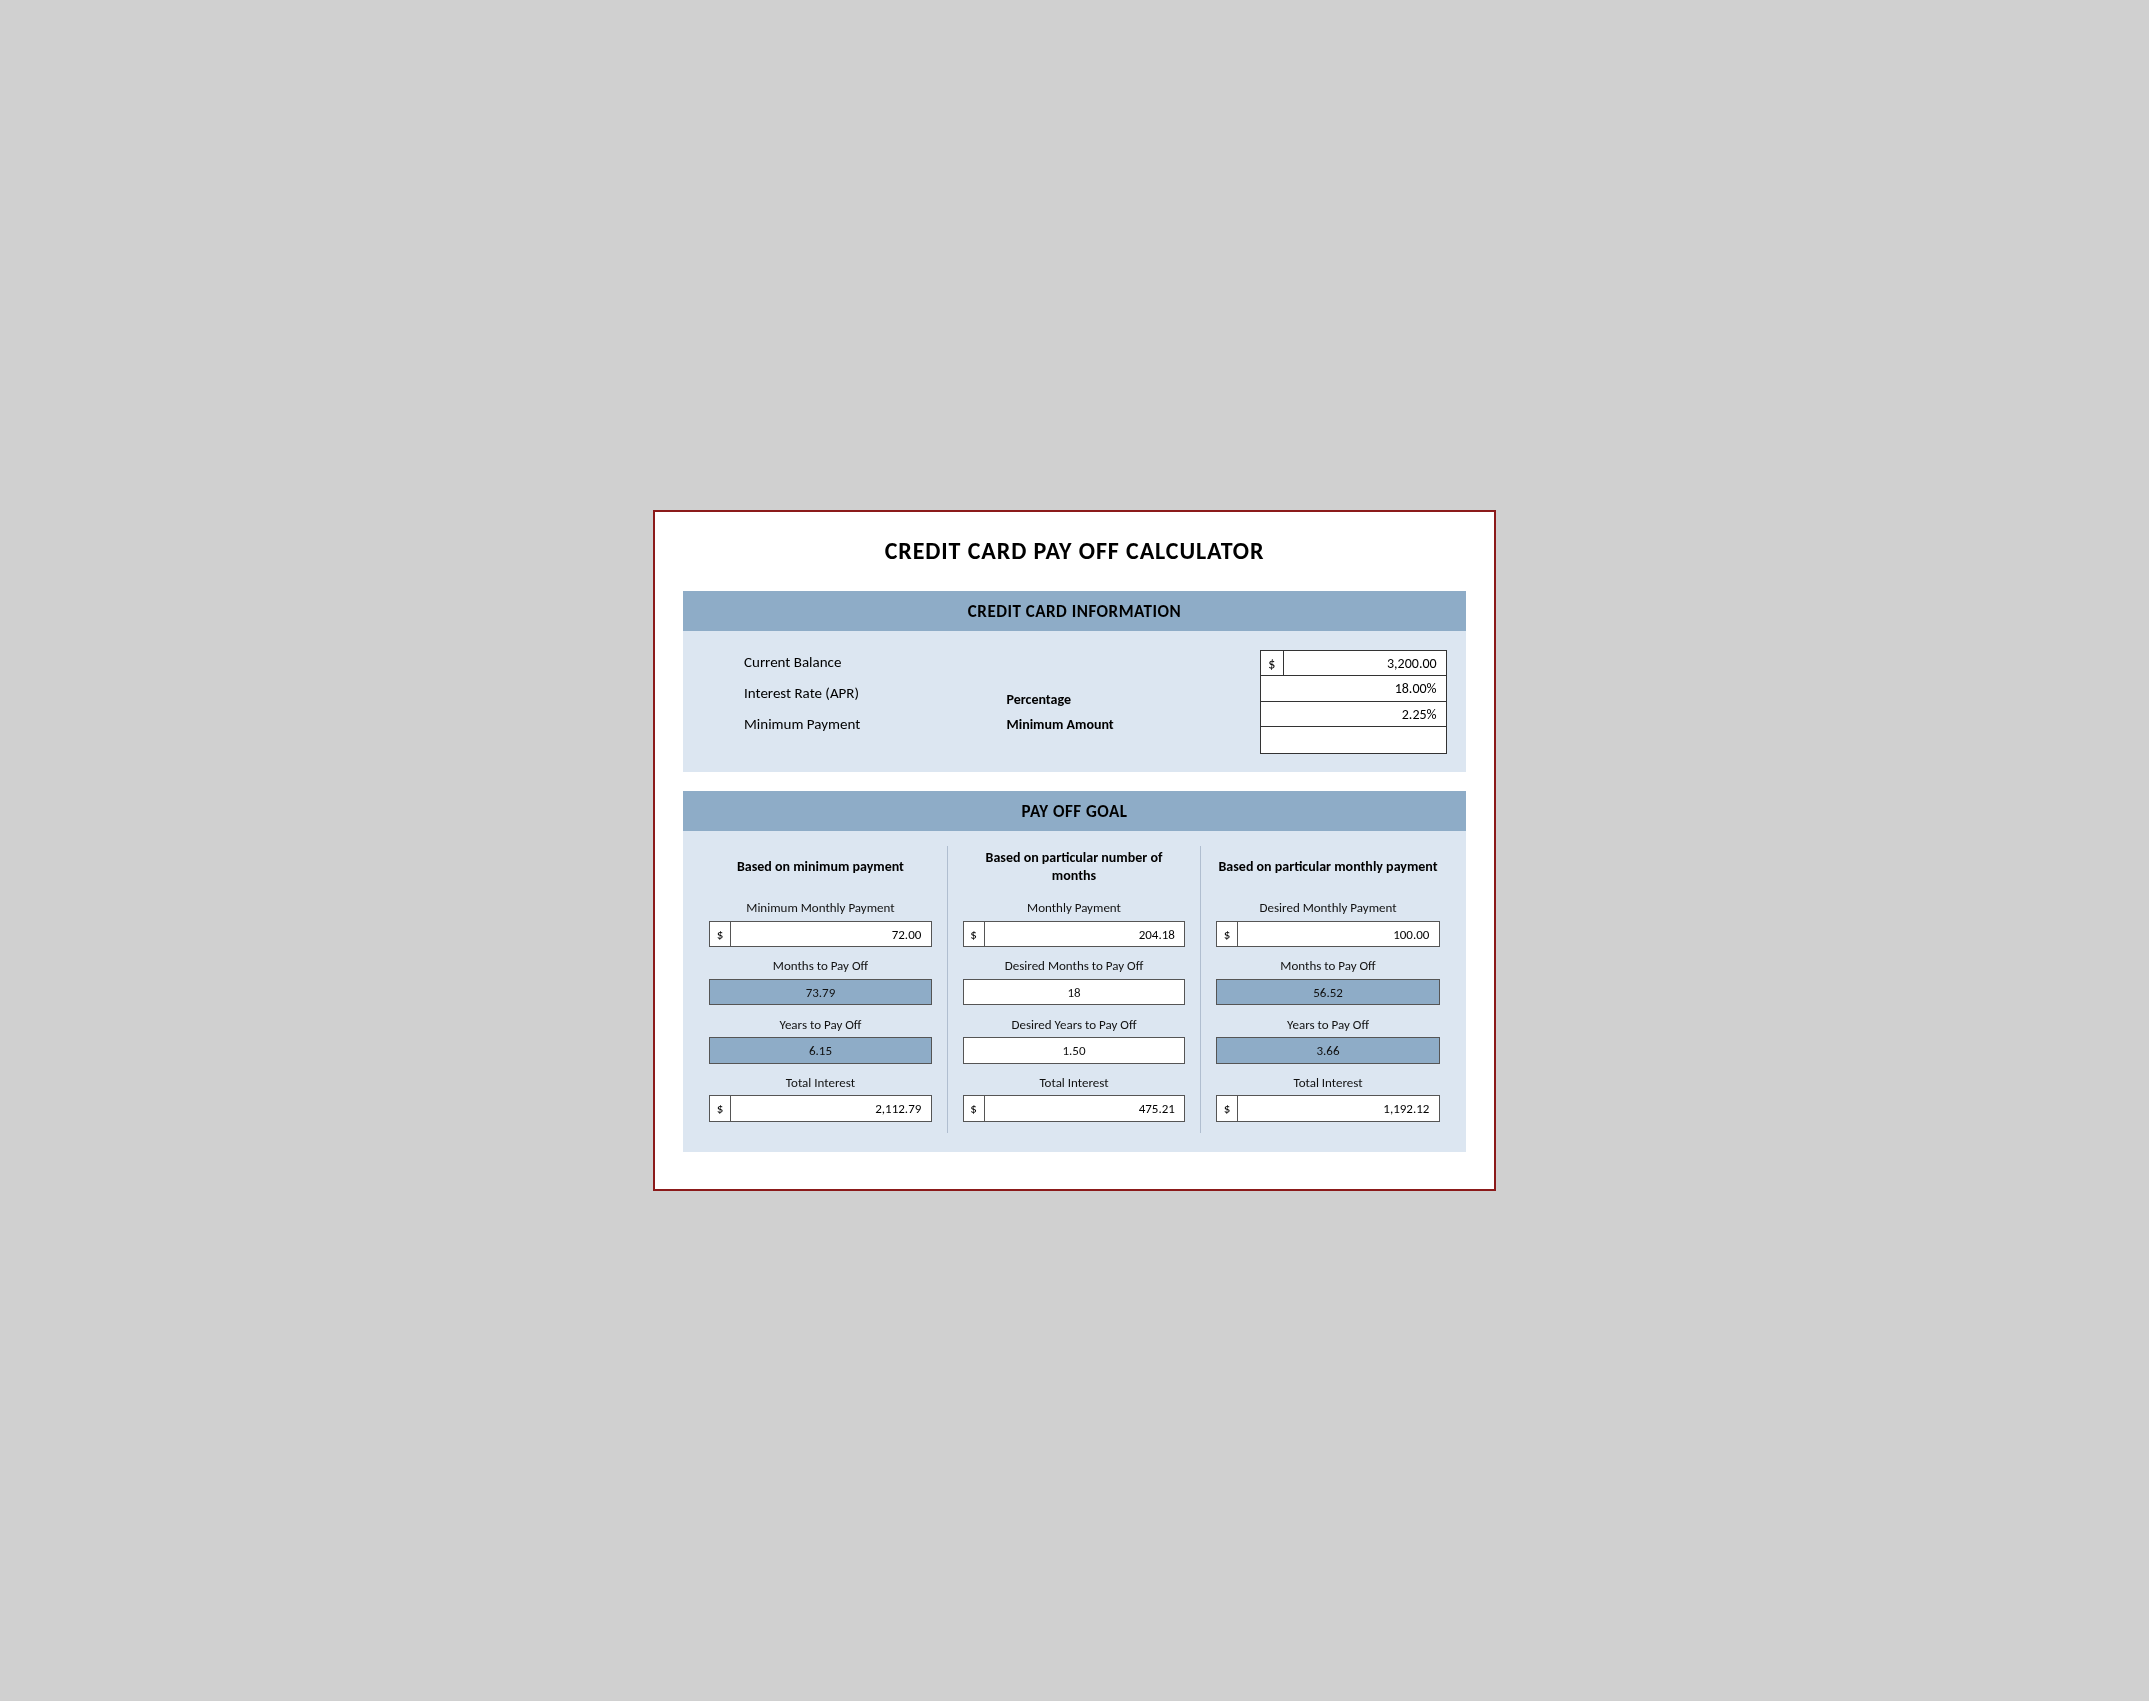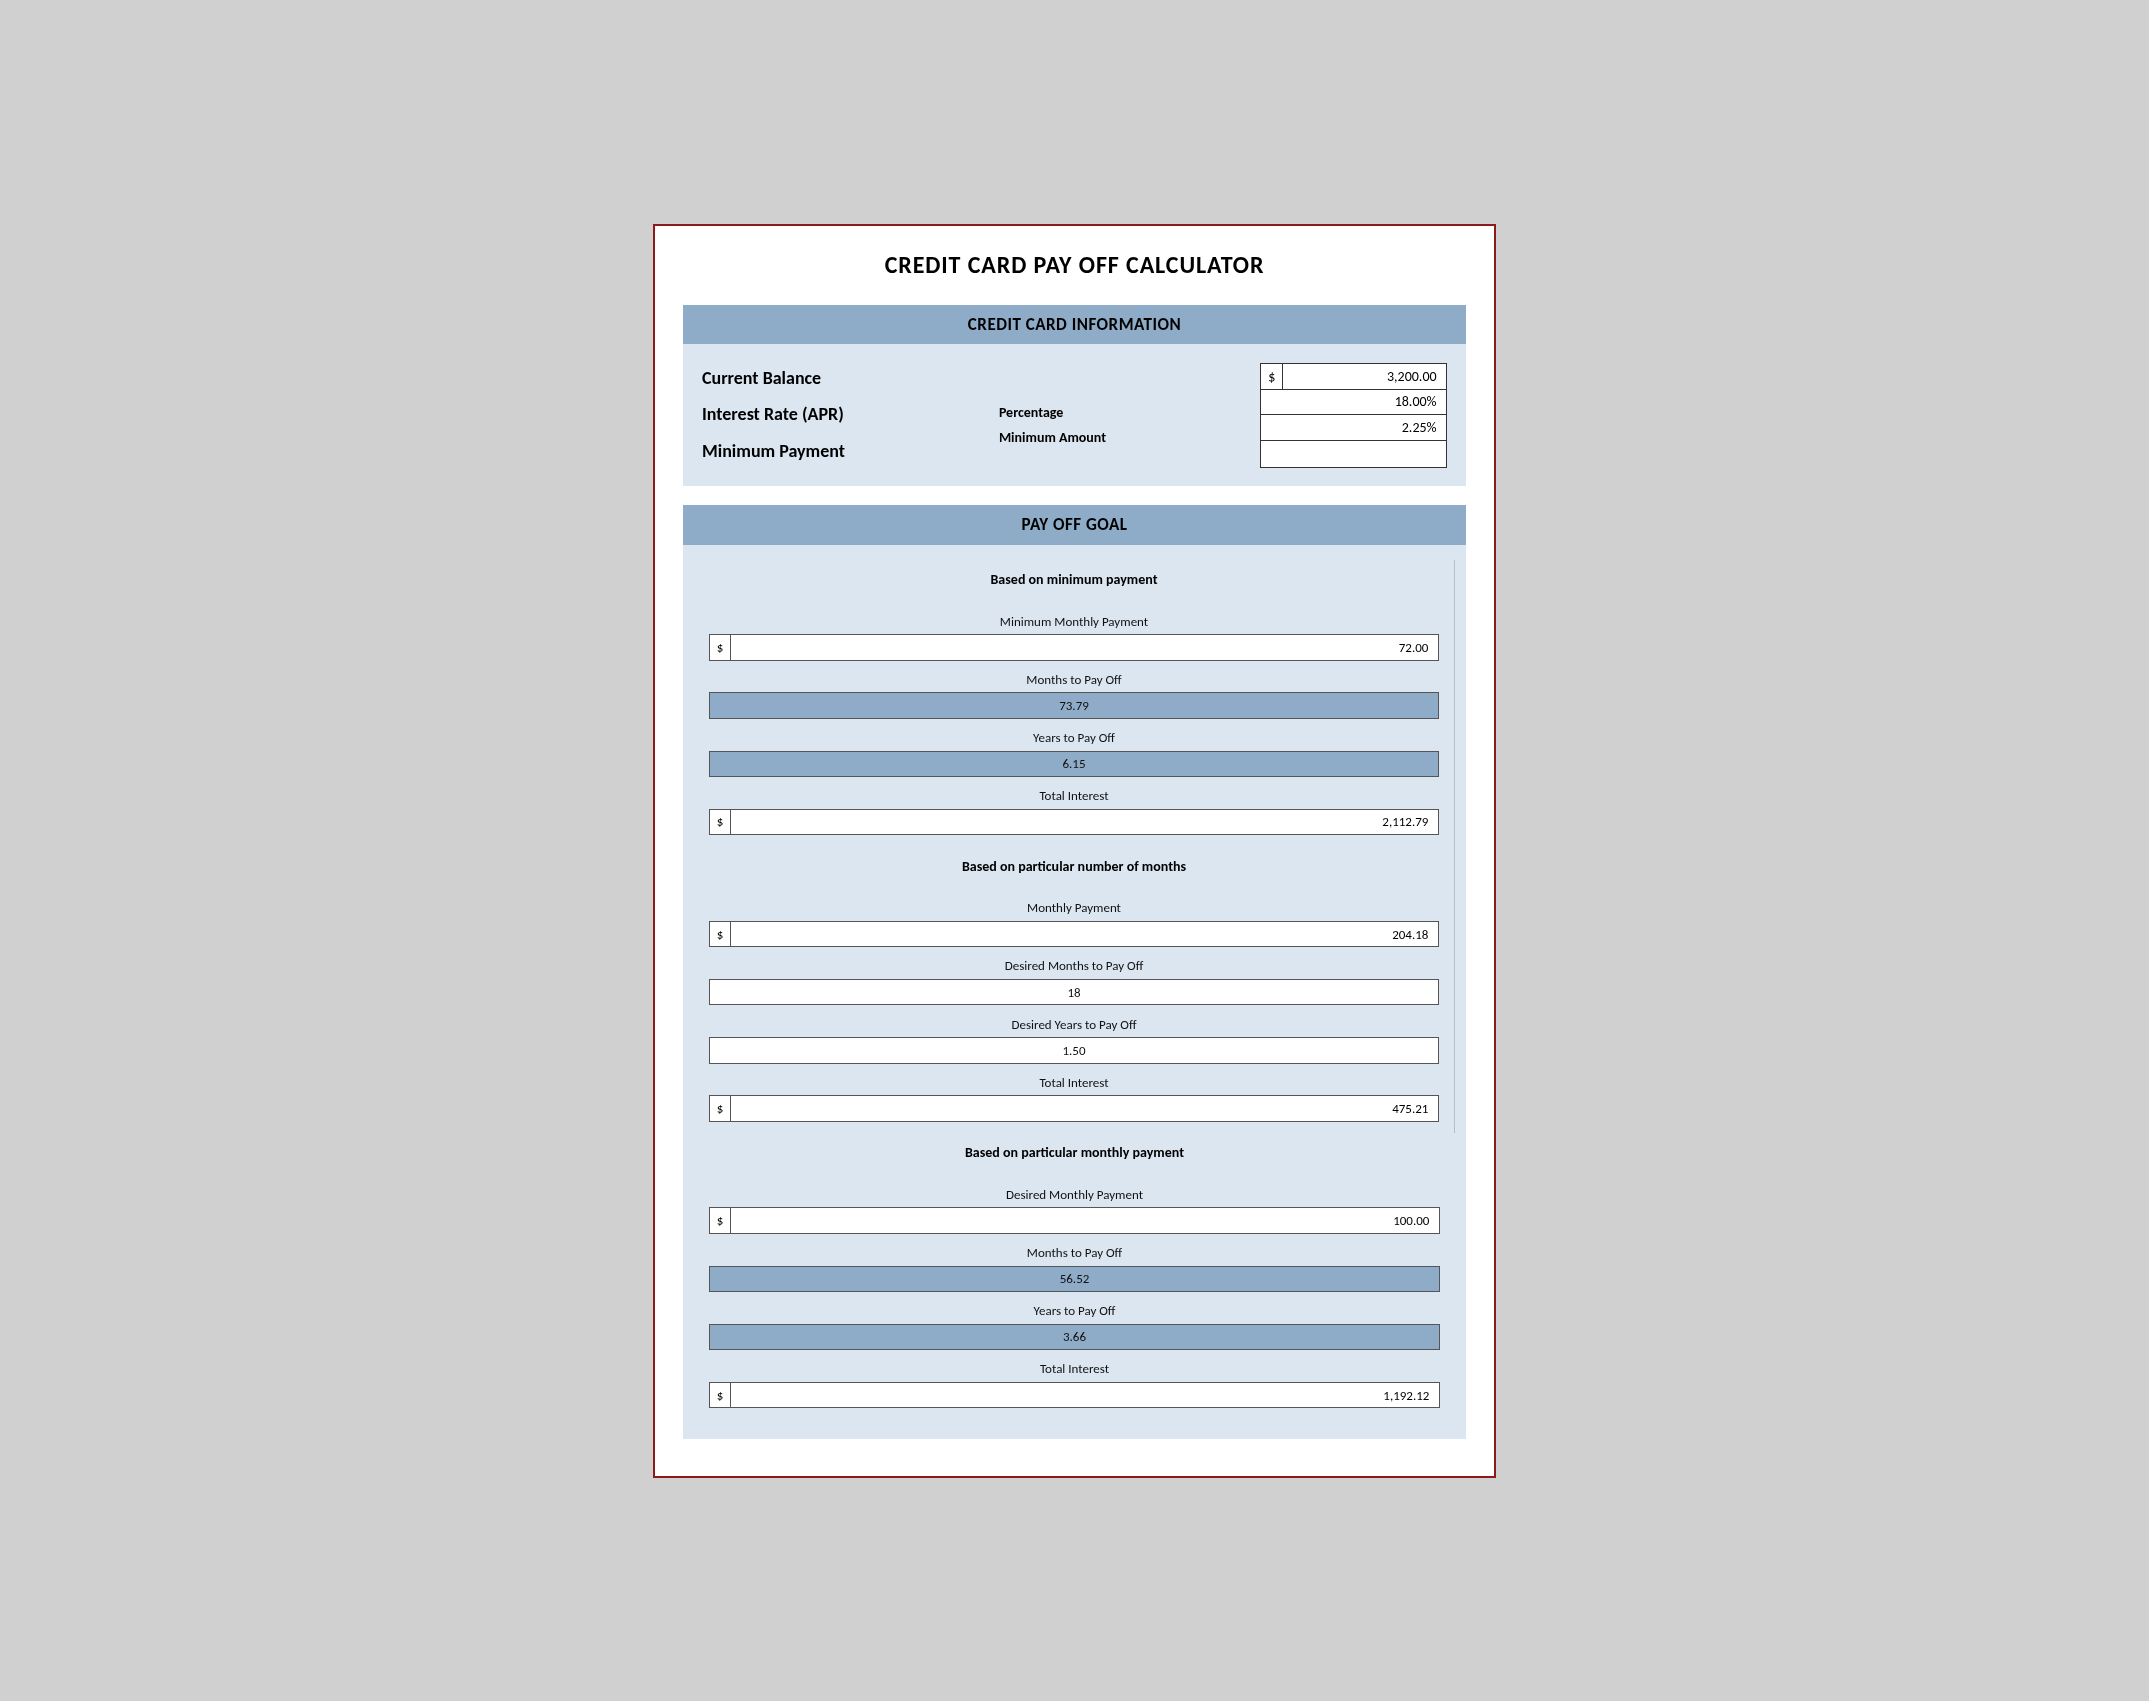--- a/index.html
+++ b/index.html
@@ -44,23 +44,24 @@
       display: flex;
       justify-content: space-between;
       align-items: flex-start;
     }
     .cc-labels {
       display: flex;
       flex-direction: column;
       gap: 5.6px;
     }
     .cc-label {
-      font-weight: 700;
-      font-size: 18px;
+      font-weight: 400;
+      font-size: 15px;
       line-height: 1.7;
+      margin-left: 42px;
     }
     .cc-middle {
       display: flex;
       flex-direction: column;
       justify-content: flex-end;
       padding-top: 37px;
     }
     .cc-middle-label {
       font-weight: 700;
       font-size: 14px;
@@ -99,21 +100,21 @@
     .cc-input-empty {
       height: 28px;
       background: white;
     }
     
     .payoff-section {
       background: #dce6f1;
     }
     .payoff-columns {
       display: grid;
-      grid-template-columns: 1fr;
+      grid-template-columns: 1fr 1fr 1fr;
       gap: 0;
       padding: 15px 11.2px 19px 11.2px;
     }
     .payoff-col {
       padding: 0 15px;
       display: flex;
       flex-direction: column;
       align-items: center;
       border-right: 0.9px solid #b0bed0;
     }

